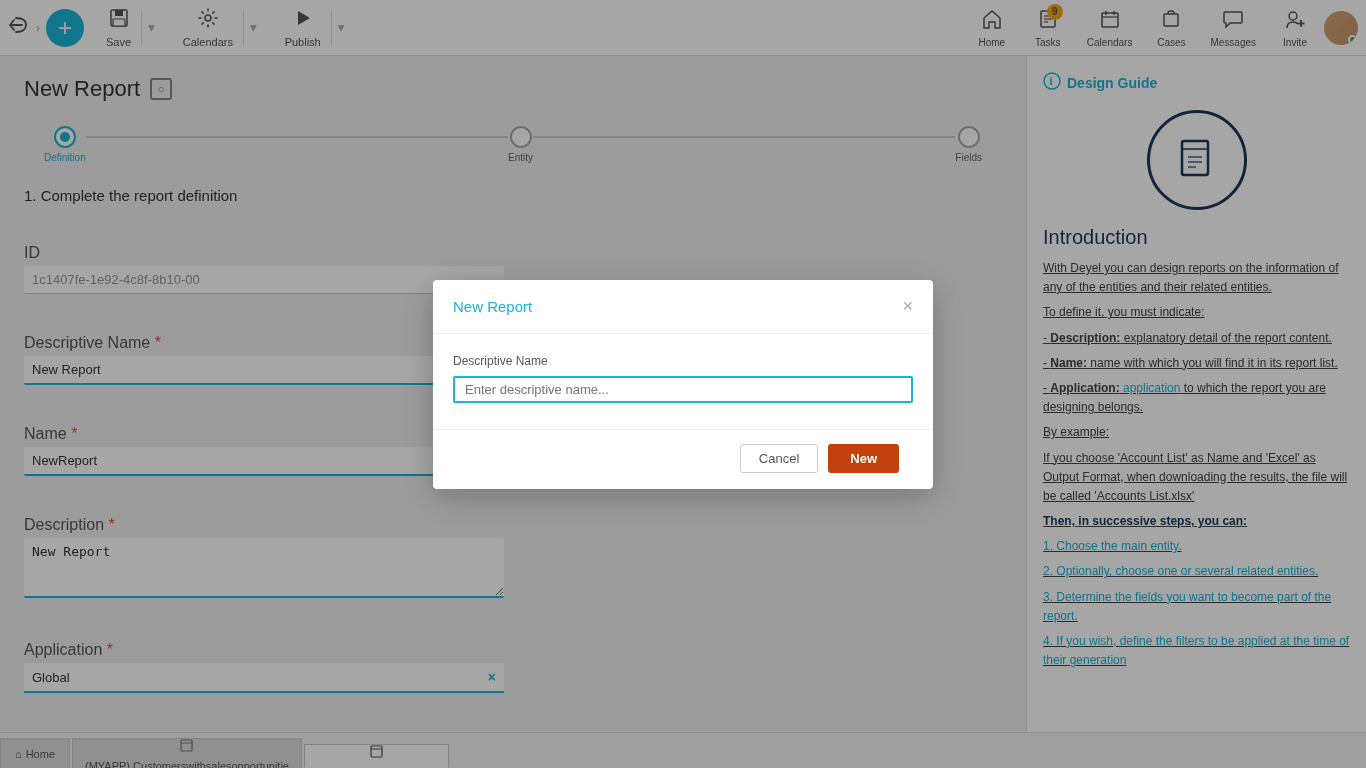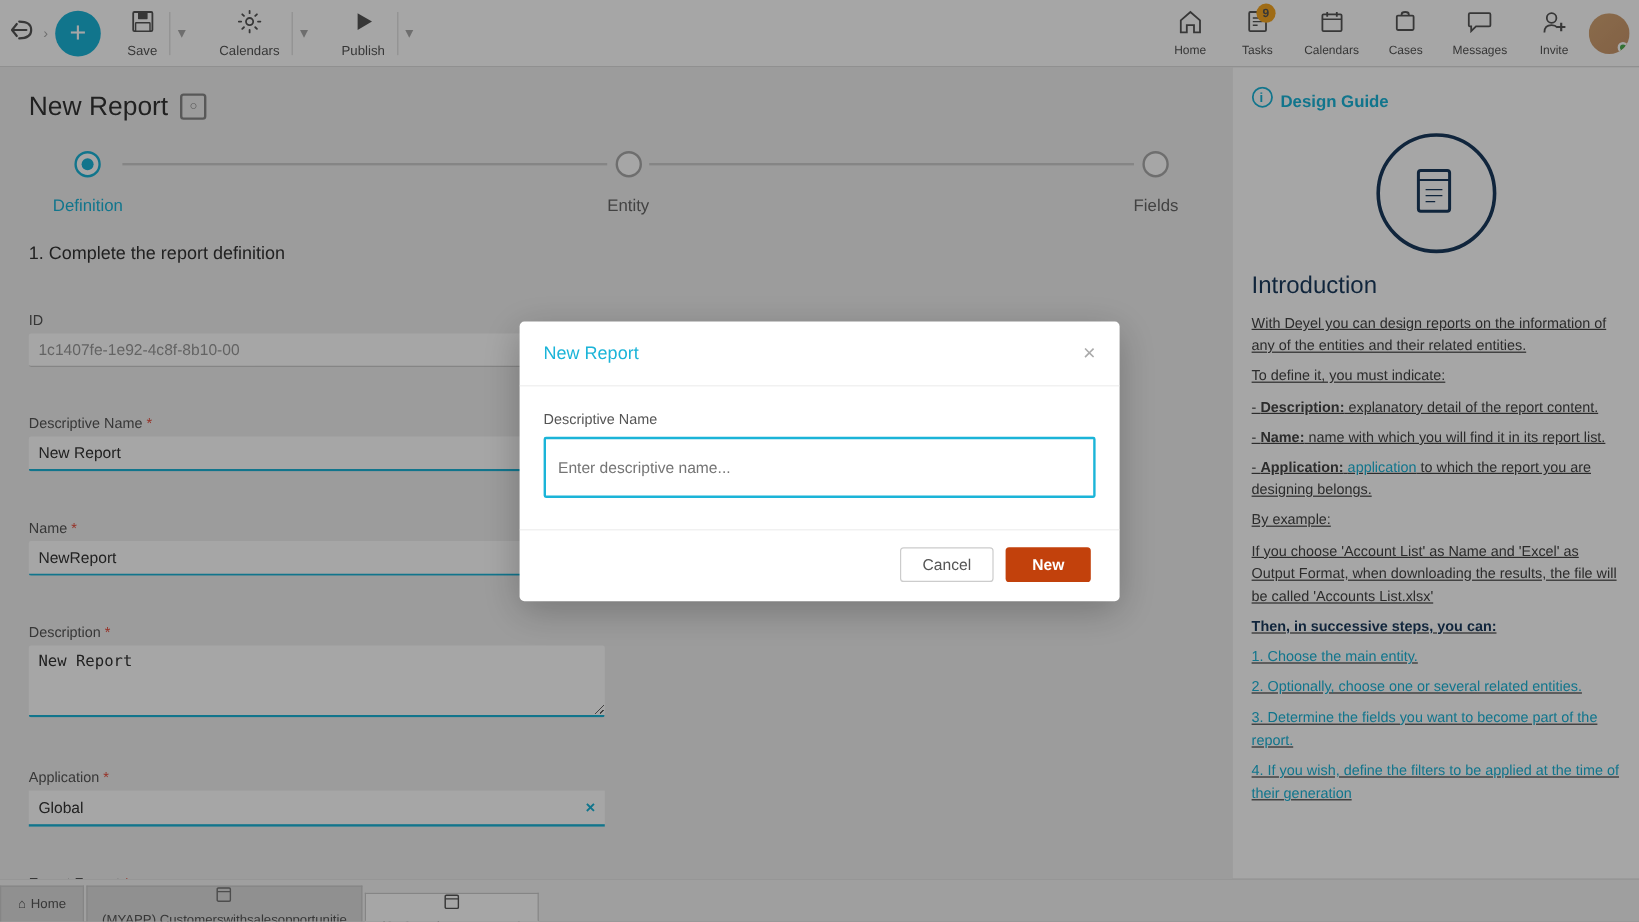--- a/index.html
+++ b/index.html
@@ -59,28 +59,28 @@
 
     
     .stepper { display: flex; align-items: center; gap: 0; margin-bottom: 24px; padding: 0 20px; }
     .step { display: flex; flex-direction: column; align-items: center; position: relative; }
     .step-circle {
       width: 22px; height: 22px; border-radius: 50%; border: 2px solid #aaa;
       background: #fff; display: flex; align-items: center; justify-content: center;
     }
     .step-circle.active { border-color: #1bb4d8; background: #fff; }
     .step-circle.active::after { content: ''; width: 10px; height: 10px; border-radius: 50%; background: #1bb4d8; }
-    .step-label { font-size: 14px; color: #666; margin-top: 15px; }
+    .step-label { font-size: 10px; color: #666; margin-top: 4px; }
     .step-label.active { color: #1bb4d8; }
     .step-line { flex: 1; height: 2px; background: #ccc; margin: 0 0; align-self: flex-start; margin-top: 10px; }
 
     
     .section-title { font-size: 15px; color: #333; margin-bottom: 16px; }
     .form-group { margin-bottom: 16px; max-width: 480px; }
-    .form-label { font-size: 12px; color: #555; margin-bottom: 4px; display: block; margin-top: 40px; }
+    .form-label { font-size: 16px; color: #555; margin-bottom: 4px; display: block; margin-top: 40px; }
     .required { color: #e74c3c; }
     .form-input {
       width: 100%; border: none; border-bottom: 2px solid #1bb4d8;
       background: #fff; padding: 6px 8px; font-size: 13px; color: #333;
       outline: none; border-radius: 2px;
     }
     .form-input.id-field { border-bottom: 1px solid #ccc; color: #999; }
     .form-textarea {
       width: 100%; border: none; border-bottom: 2px solid #1bb4d8;
       background: #fff; padding: 6px 8px; font-size: 13px; color: #333;
@@ -143,25 +143,25 @@
     .modal-header {
       display: flex; align-items: center; justify-content: space-between;
       padding: 16px 20px; border-bottom: 1px solid #eee;
     }
     .modal-title { font-size: 15px; color: #1bb4d8; font-weight: 400; }
     .modal-close { background: none; border: none; font-size: 18px; color: #aaa; cursor: pointer; }
     .modal-body { padding: 20px 20px 10px; }
     .modal-label { font-size: 12px; color: #555; margin-bottom: 8px; display: block; }
     .modal-input {
       width: 100%; border: 2px solid #1bb4d8; border-radius: 2px;
-      padding: 16px 10px; font-size: 13px; color: #333; outline: none;
+      padding: 4px 10px; font-size: 13px; color: #333; outline: none;
     }
     .modal-footer {
       display: flex; justify-content: flex-end; align-items: center;
-      padding: 14px 24px 16px; gap: 10px; border-top: 1px solid #eee; margin-top: 16px;
+      padding: 14px 34px 16px; gap: 10px; border-top: 1px solid #eee; margin-top: 16px;
     }
     .btn-cancel {
       background: none; border: 1px solid #ccc; color: #555; padding: 6px 18px;
       border-radius: 3px; cursor: pointer; font-size: 13px;
     }
     .btn-new {
       background: #c2410c; border: none; color: #fff; padding: 7px 22px;
       border-radius: 3px; cursor: pointer; font-size: 13px; font-weight: 600;
     }
 

